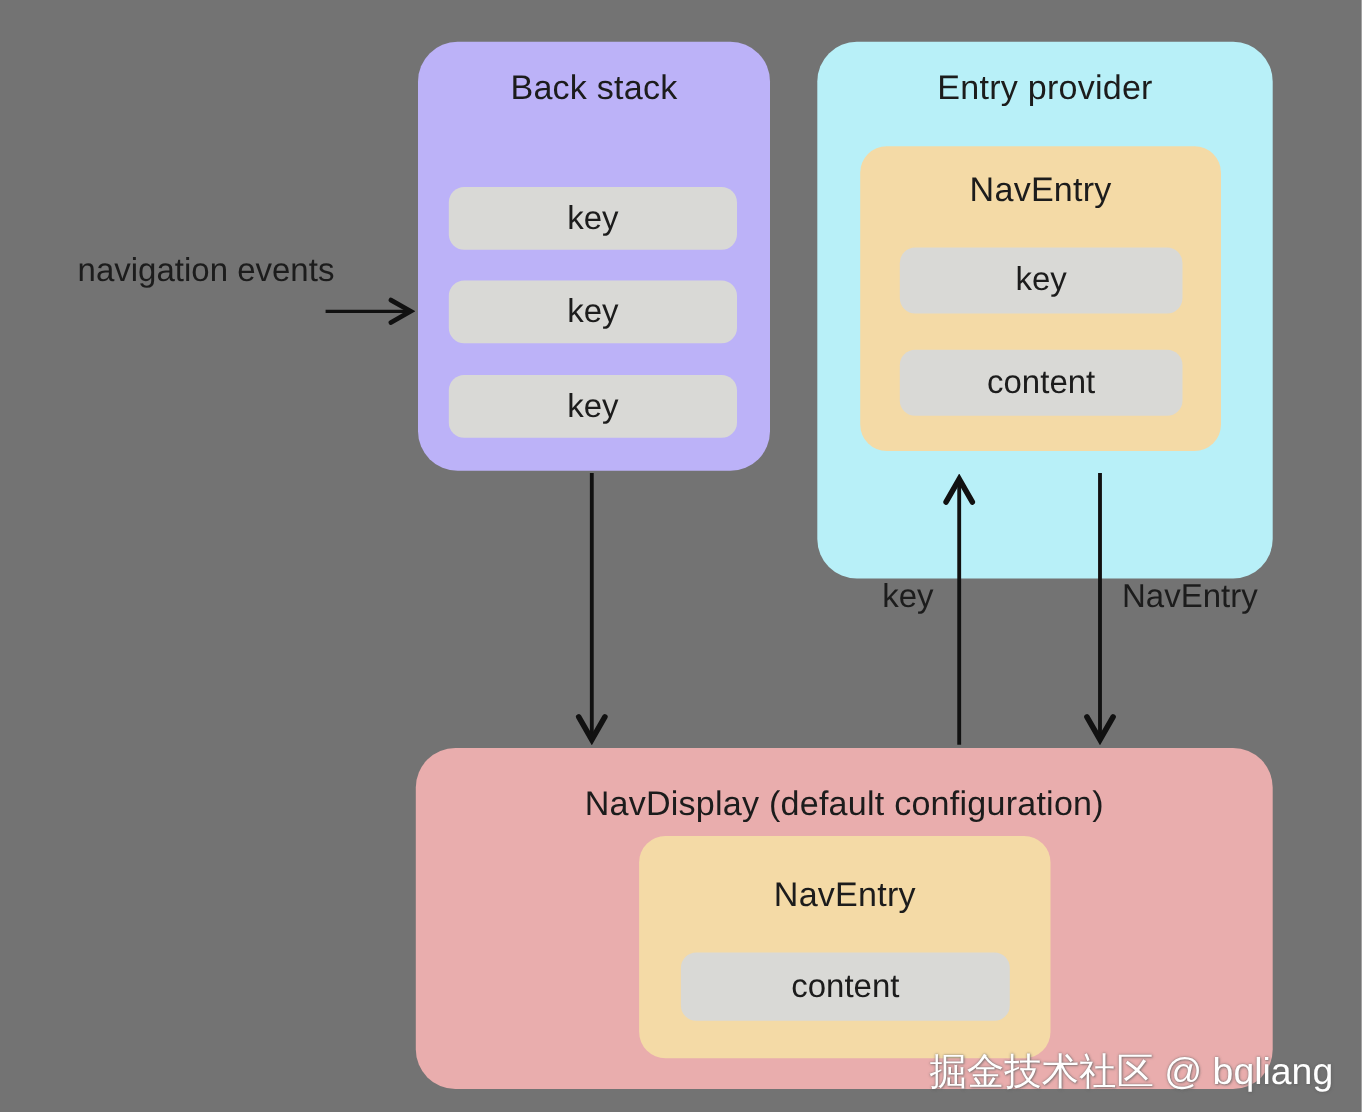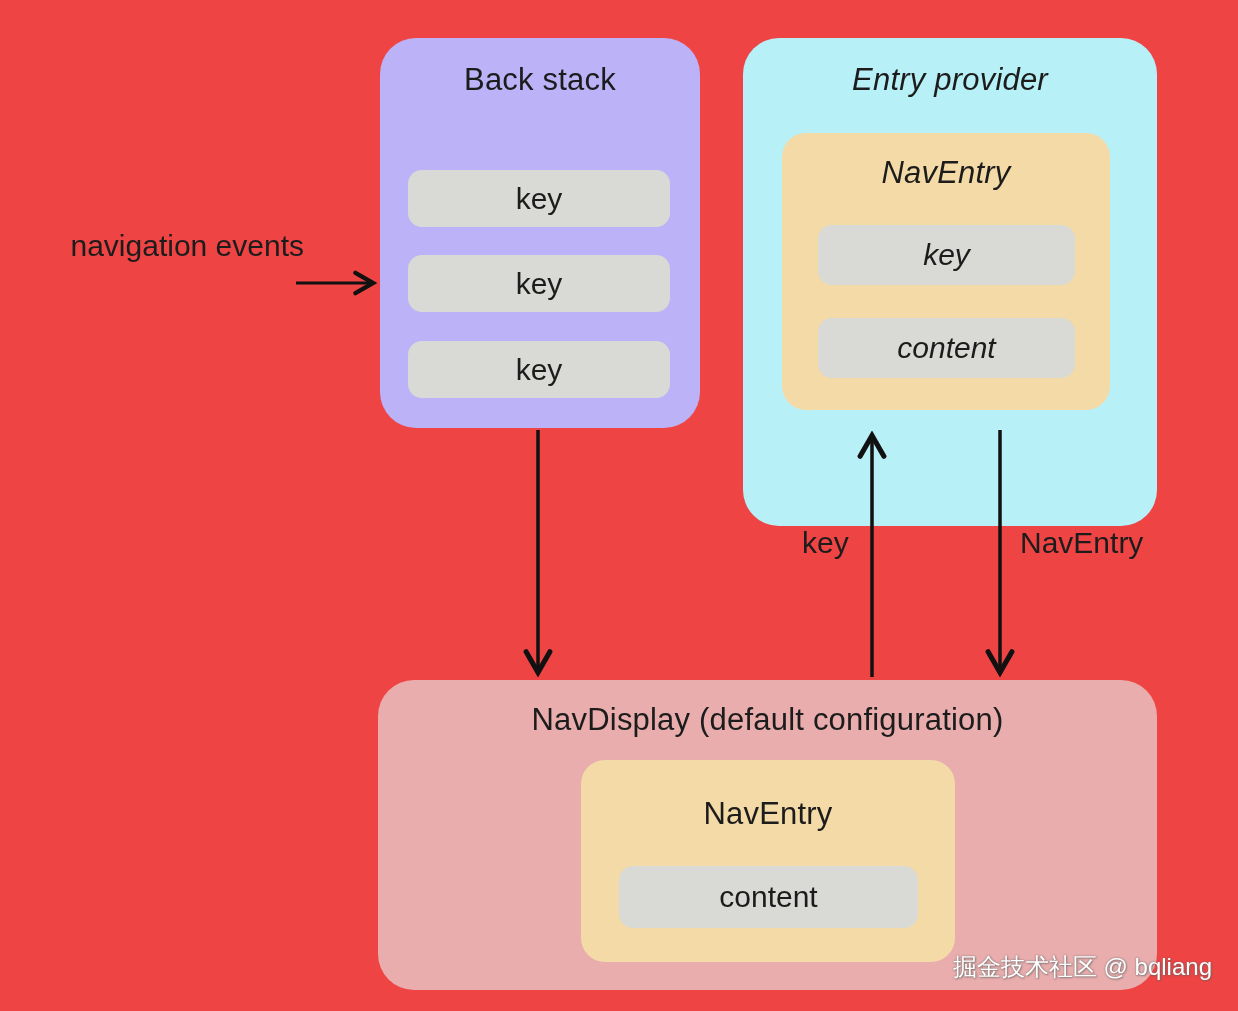--- a/index.html
+++ b/index.html
@@ -5,21 +5,21 @@
   html, body {
     margin: 0;
     padding: 0;
     background: #ffffff;
     font-family: "Liberation Sans", "DejaVu Sans", sans-serif;
   }
   .canvas {
     position: relative;
     width: 1238px;
     height: 1011px;
-    background: #ef4444;
+    background: #737373;
     overflow: hidden;
     color: #1c1c1c;
   }
   .box {
     position: absolute;
     border-radius: 36px;
     box-sizing: border-box;
   }
   .box-title {
     text-align: center;
@@ -69,45 +69,45 @@
     left: 0;
     top: 0;
     width: 1238px;
     height: 1011px;
     pointer-events: none;
   }
   #watermark {
     position: absolute;
     right: 26px;
     top: 951px;
-    font-size: 24px;
+    font-size: 34px;
     color: #ffffff;
     text-shadow: 0 0 2px rgba(100,100,100,0.85), 1px 1px 2px rgba(100,100,100,0.6);
     white-space: nowrap;
     text-align: center;
   }
 
   
   #back-stack-box { left: 380px; top: 38px; width: 320px; height: 390px; }
   #back-stack-box .box-title { padding-top: 24px; }
   #back-stack-key-1 { left: 28px; top: 132px; width: 262px; height: 57px; }
   #back-stack-key-2 { left: 28px; top: 217px; width: 262px; height: 57px; }
   #back-stack-key-3 { left: 28px; top: 303px; width: 262px; height: 57px; }
 
   
-  #entry-provider-box { left: 743px; top: 38px; width: 414px; height: 488px; font-style: italic; }
+  #entry-provider-box { left: 743px; top: 38px; width: 414px; height: 488px; }
   #entry-provider-box .box-title { padding-top: 24px; }
   #entry-provider-nav-entry { left: 39px; top: 95px; width: 328px; height: 277px; }
   #entry-provider-nav-entry .box-title { padding-top: 22px; }
   #entry-nav-entry-key { left: 36px; top: 92px; width: 257px; height: 60px; }
   #entry-nav-entry-content { left: 36px; top: 185px; width: 257px; height: 60px; }
 
   
   #nav-display-box { left: 378px; top: 680px; width: 779px; height: 310px; }
-  #nav-display-box .box-title { padding-top: 22px; }
+  #nav-display-box .box-title { padding-top: 33px; }
   #nav-display-nav-entry { left: 203px; top: 80px; width: 374px; height: 202px; }
   #nav-display-nav-entry .box-title { padding-top: 36px; }
   #display-nav-entry-content { left: 38px; top: 106px; width: 299px; height: 62px; }
 </style>
 </head>
 <body>
 
 <div class="canvas">
 
   <div class="box" id="back-stack-box" style="background: rgb(188, 178, 248);">

